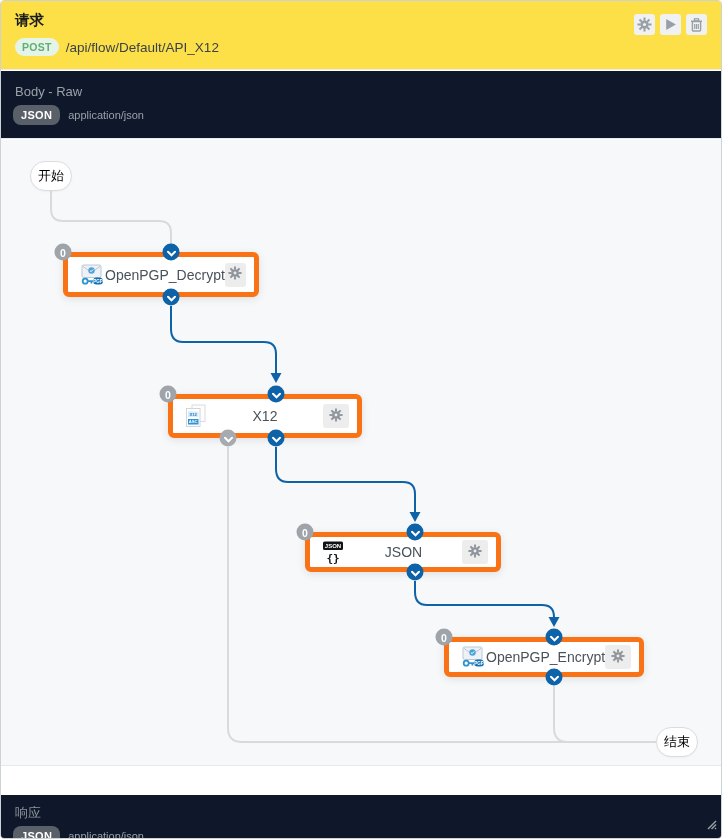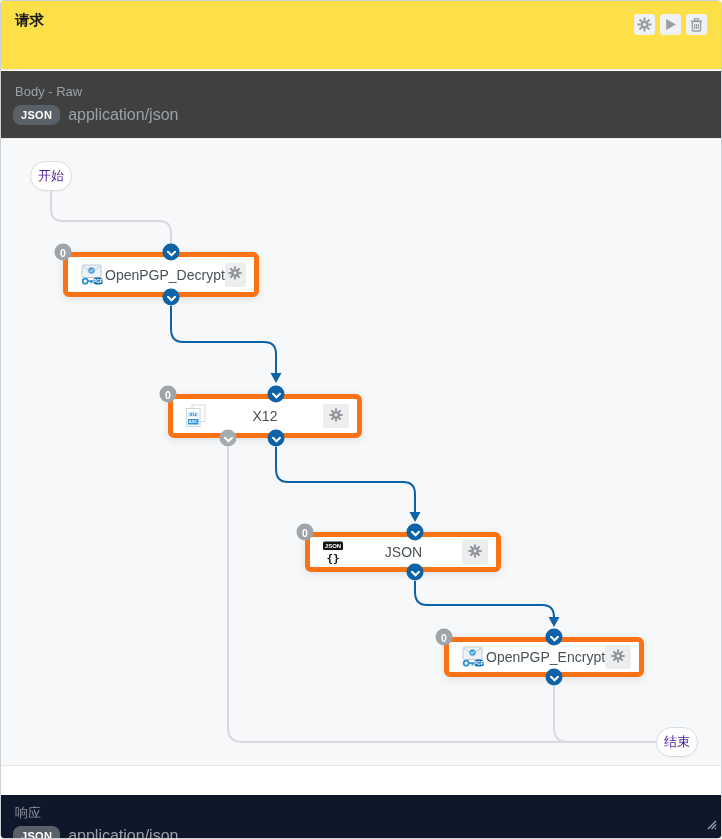--- a/index.html
+++ b/index.html
@@ -11,36 +11,36 @@
   
   .hdr{position:absolute;left:0;top:0;width:100%;height:69px;border-bottom:1px solid #e8eaec;background:#fde047;box-sizing:border-box;}
   .hdr-title{position:absolute;left:14px;top:10px;font-size:14.5px;font-weight:bold;color:#1c1c1c;}
   .endpoint-row{position:absolute;left:14px;top:37px;display:flex;align-items:center;gap:7px;}
   .method-badge{background:#e4f4e9;color:#5fae74;font-size:10.5px;font-weight:bold;padding:3px 7px;border-radius:9px;letter-spacing:.3px;}
   .endpoint-path{font-size:13.5px;color:#39424c;}
   .hdr-actions{position:absolute;right:14px;top:13px;display:flex;gap:5px;}
   .tool-btn{width:21px;height:21px;background:#f0f1f2;border:none;border-radius:3px;display:flex;align-items:center;justify-content:center;padding:0;cursor:pointer;}
   .tool-btn svg{display:block;}
   
-  .meta{position:absolute;left:0;top:70px;width:100%;height:68px;border-bottom:1px solid #e8eaec;background:#404040;box-sizing:border-box;}
+  .meta{position:absolute;left:0;top:70px;width:100%;height:68px;border-bottom:1px solid #e8eaec;background:#0f172a;box-sizing:border-box;}
   .meta-label{position:absolute;left:14px;top:13px;font-size:13px;color:#9ba1a8;}
   .meta-row{position:absolute;left:12px;top:34px;display:flex;align-items:center;gap:8px;}
   .json-badge{background:#5a6068;color:#fff;font-size:11px;font-weight:bold;padding:4px 8px;border-radius:8px;letter-spacing:.3px;}
-  .content-type{font-size:16px;color:#9ba1a8;}
+  .content-type{font-size:11px;color:#9ba1a8;}
   
   .canvas{position:absolute;left:0;top:139px;width:720px;height:625px;background:#f7f8f9;border-bottom:1px solid #e6e8ea;box-sizing:content-box;}
   .wires{position:absolute;left:0;top:0;}
   .wire{fill:none;stroke-width:2px;}
   .wire-gray{stroke:var(--line-gray);}
   .wire-blue{stroke:var(--accent-blue);}
   .arrow{fill:var(--accent-blue);}
   .pill{
     position:absolute;width:42px;height:30px;background:#fff;border:1.5px solid #dadde0;
     border-radius:16px;display:flex;align-items:center;justify-content:center;
-    font-size:13px;color:#4c1d95;box-sizing:border-box;box-shadow:0 1px 2px rgba(0,0,0,.04);cursor:pointer;
+    font-size:13px;color:#000000;box-sizing:border-box;box-shadow:0 1px 2px rgba(0,0,0,.04);cursor:pointer;
   }
   .fnode{
     position:absolute;background:#fff;border-radius:6px;border:5px solid #f97316;
     box-shadow:0 2px 8px rgba(0,0,0,.10);display:flex;align-items:center;box-sizing:border-box;cursor:pointer;
   }
   .fnode .nicon{margin-left:11px;display:flex;align-items:center;}
   .fnode .nlabel{flex:1;text-align:center;font-size:14px;color:#49525a;}
   .gear-btn{width:26px;height:24px;background:#ededee;border:none;border-radius:3px;margin-right:8px;display:flex;align-items:center;justify-content:center;padding:0;cursor:pointer;}
   .conn{
     position:absolute;width:17px;height:17px;border-radius:50%;transform:translate(-50%,-50%);
@@ -59,20 +59,24 @@
   .resp-row{position:absolute;left:12px;top:31px;display:flex;align-items:center;gap:8px;}
   .resize-handle{position:absolute;right:4px;bottom:4px;cursor:nwse-resize;}
 </style>
 </head>
 <body>
 
 <div class="app" style="--accent-blue: #0d62a8; --line-gray: #d8dadd; --badge-gray: #9ea4aa; --conn-gray: #a6abb0; --method-green: #5fae74; --json-badge-bg: #5a6068; --canvas-bg: #f7f8f9;">
 
   <div class="hdr">
     <div class="hdr-title">请求</div>
+    <div class="endpoint-row">
+      <span class="method-badge">POST</span>
+      <span class="endpoint-path">/api/flow/Default/API_X12</span>
+    </div>
     <div class="hdr-actions">
       <button class="tool-btn">
         <span>
           <svg width="15" height="15" viewBox="0 0 16 16">
             <g stroke="#98a0a6" stroke-width="2.2">
               <line x1="8" y1="0.5" x2="8" y2="4"></line>
                 <line x1="8" y1="12" x2="8" y2="15.5"></line>
               <line x1="0.5" y1="8" x2="4" y2="8"></line>
                 <line x1="12" y1="8" x2="15.5" y2="8"></line>
               <line x1="2.7" y1="2.7" x2="5.2" y2="5.2"></line>

